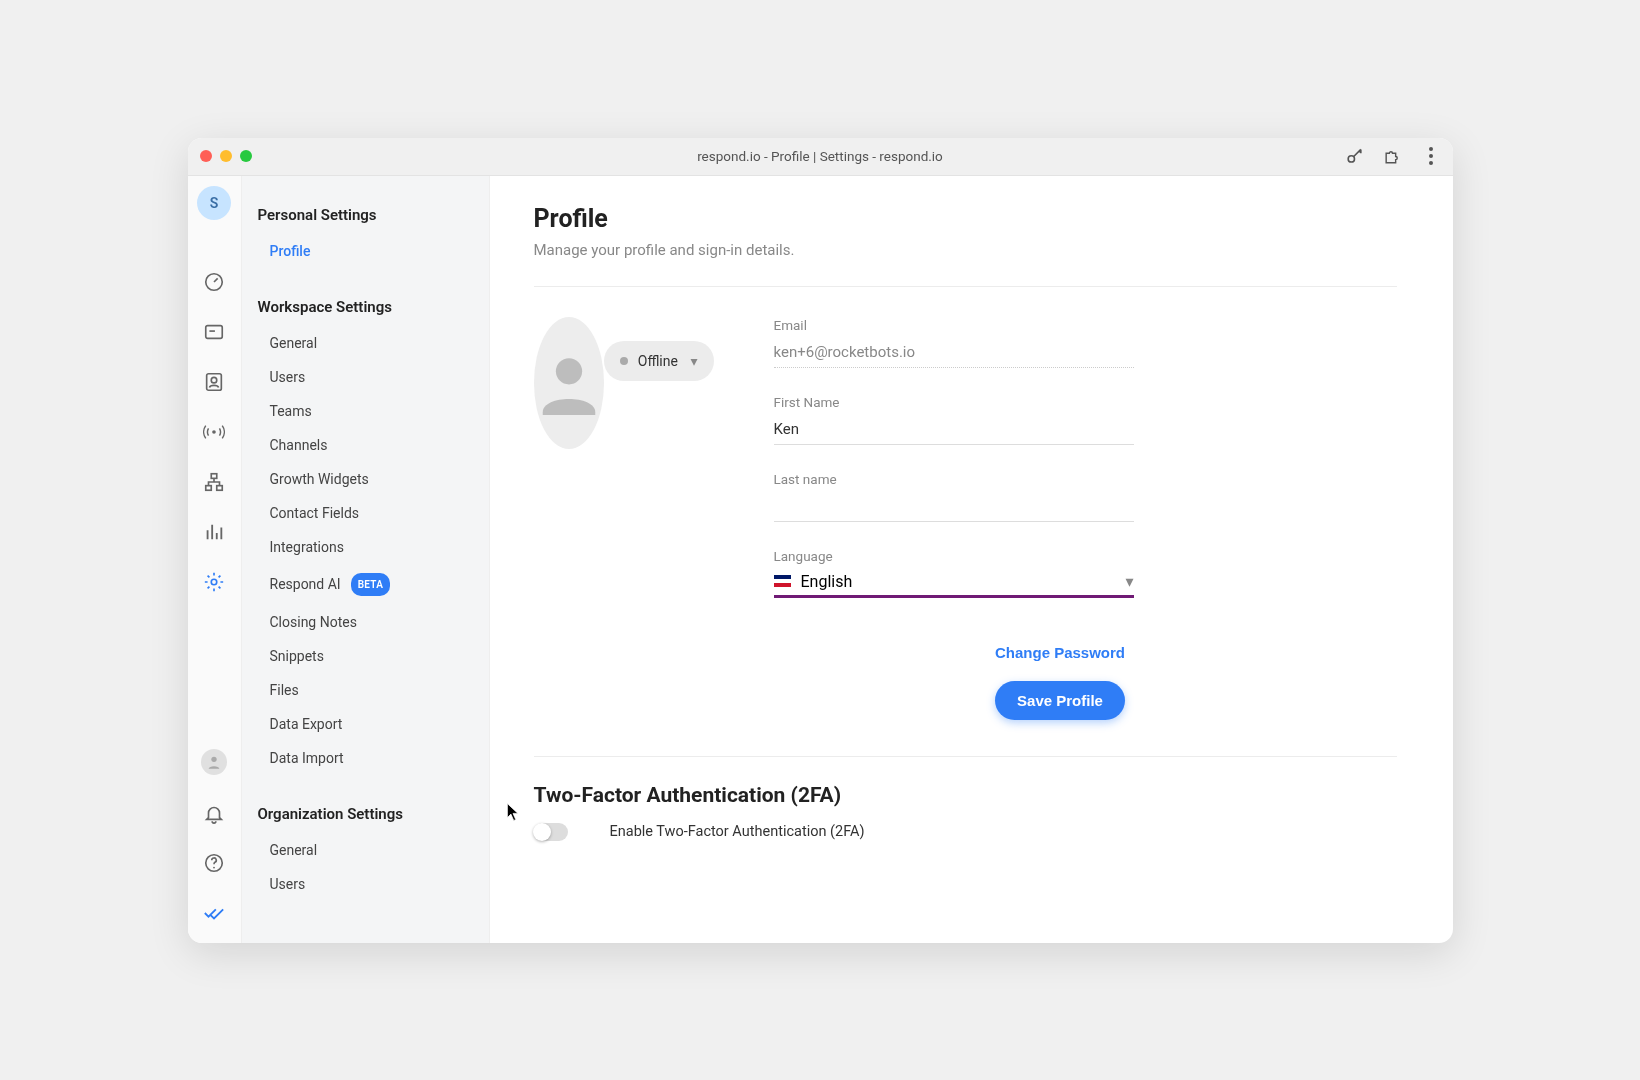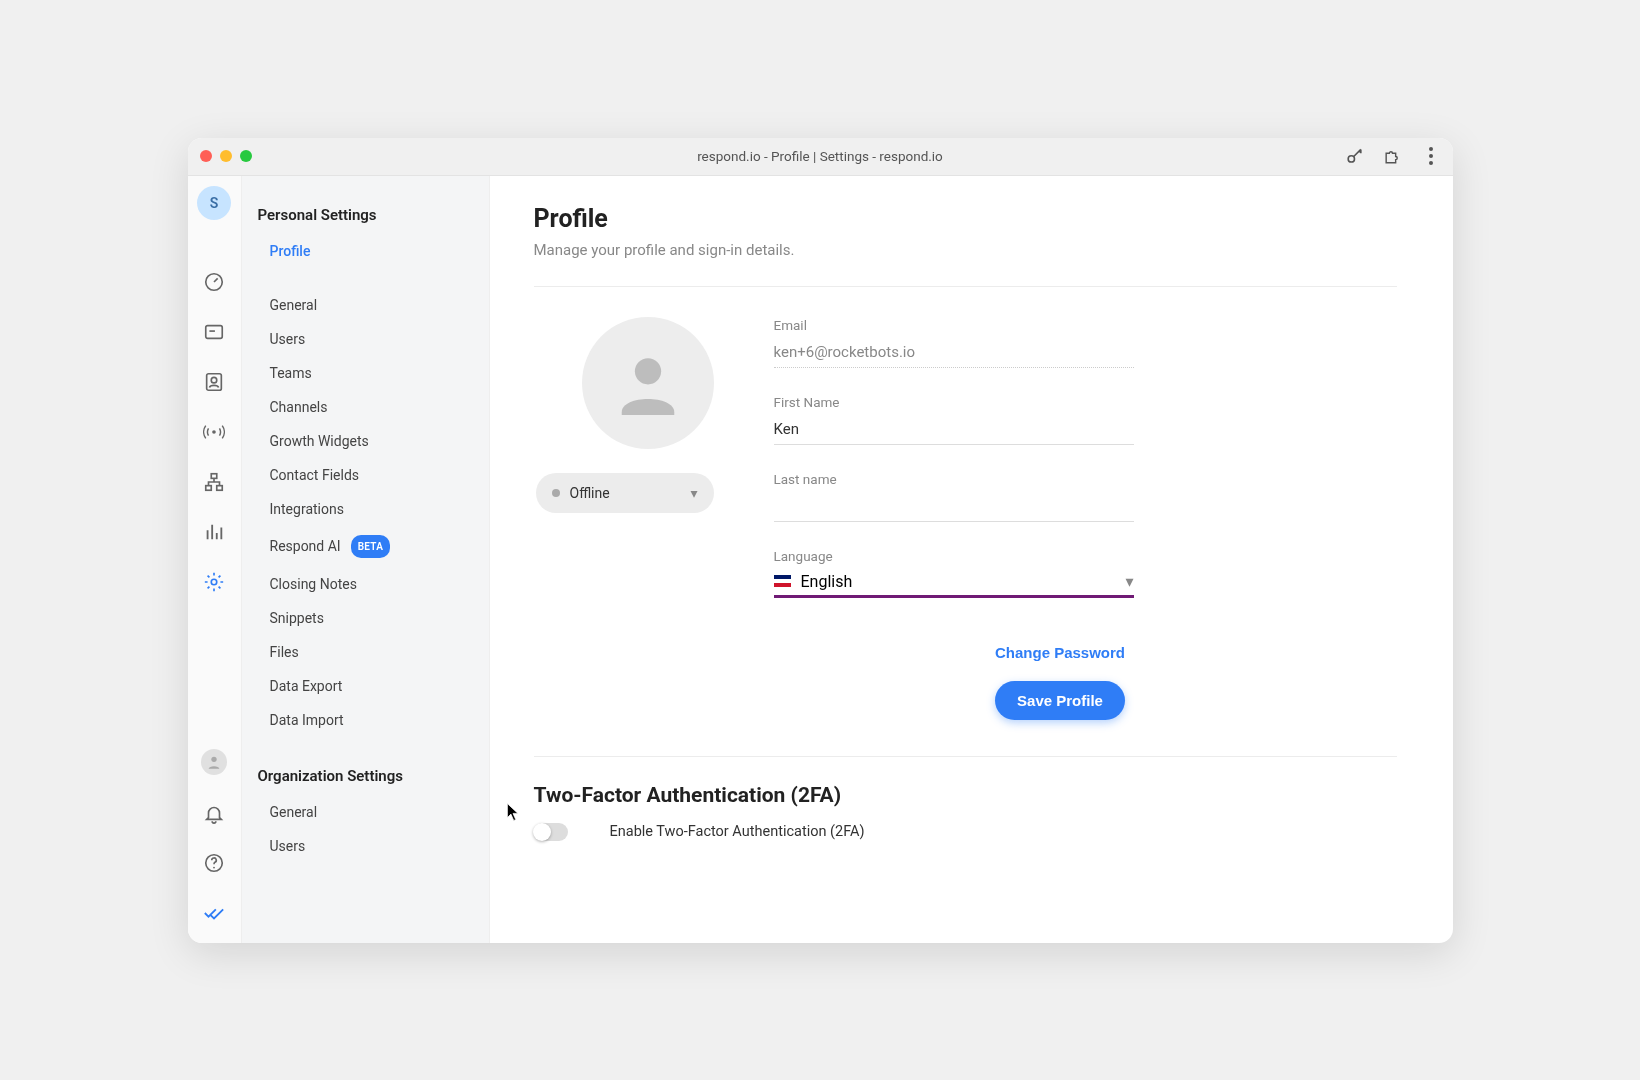--- a/index.html
+++ b/index.html
@@ -103,21 +103,21 @@
     }
     .content {
       flex: 1;
       overflow-y: auto;
       padding: 28px 56px 40px 44px;
     }
     h1.page-title { font-size: 25px; font-weight:700; color:#222; margin-bottom:8px;}
     .subtitle { color:#888; font-size:15px; margin-bottom:27px;}
     hr.divider { border:none; border-top:1px solid #ececec; margin: 8px 0 30px 0; }
     .profile-row { display:flex; gap:60px; }
-    .avatar-col { width: 180px; display:flex; flex-direction:column; align-items:flex-end;}
+    .avatar-col { width: 180px; display:flex; flex-direction:row; align-items:flex-start;}
     .avatar-big {
       width:132px; height:132px; border-radius:50%;
       background:#ededed; display:flex; align-items:center; justify-content:center;
     }
     .avatar-big svg { width:70px; height:70px; fill:#bdbdbd; }
     .status-select {
       margin-top:24px; width:178px; height:40px;
       background:#ececec; border-radius:22px;
       display:flex; align-items:center; padding:0 16px;
       color:#333; font-size:14px; cursor:pointer;
@@ -277,20 +277,21 @@
             </svg>
         </div>
       </div>
     </div>
 
     <div class="sidebar">
       <div class="sidebar-section-title">Personal Settings</div>
       <div class="sidebar-item active">Profile</div>
 
       <div style="height:20px"></div>
+      <div class="sidebar-section-title">Workspace Settings</div>
       <div class="sidebar-item">General</div>
       <div class="sidebar-item">Users</div>
       <div class="sidebar-item">Teams</div>
       <div class="sidebar-item">Channels</div>
       <div class="sidebar-item">Growth Widgets</div>
       <div class="sidebar-item">Contact Fields</div>
       <div class="sidebar-item">Integrations</div>
       <div class="sidebar-item">
         <span>Respond AI</span>
         <span class="badge-beta">BETA</span>

